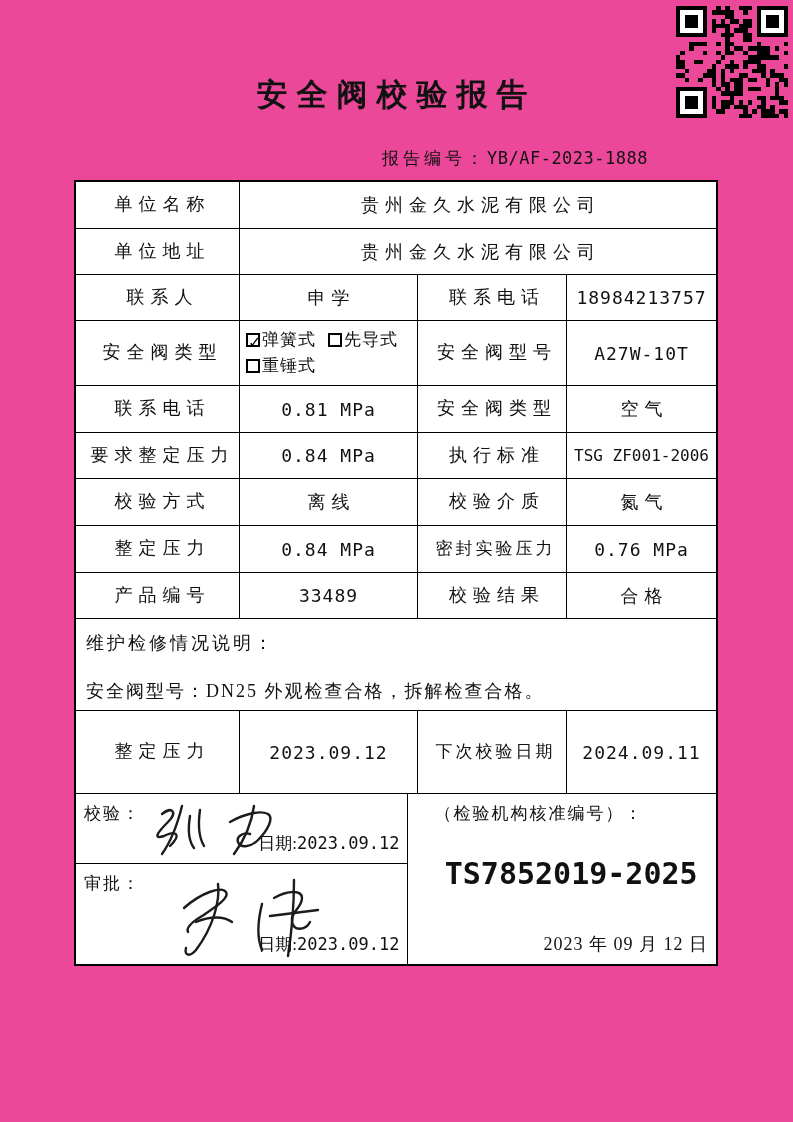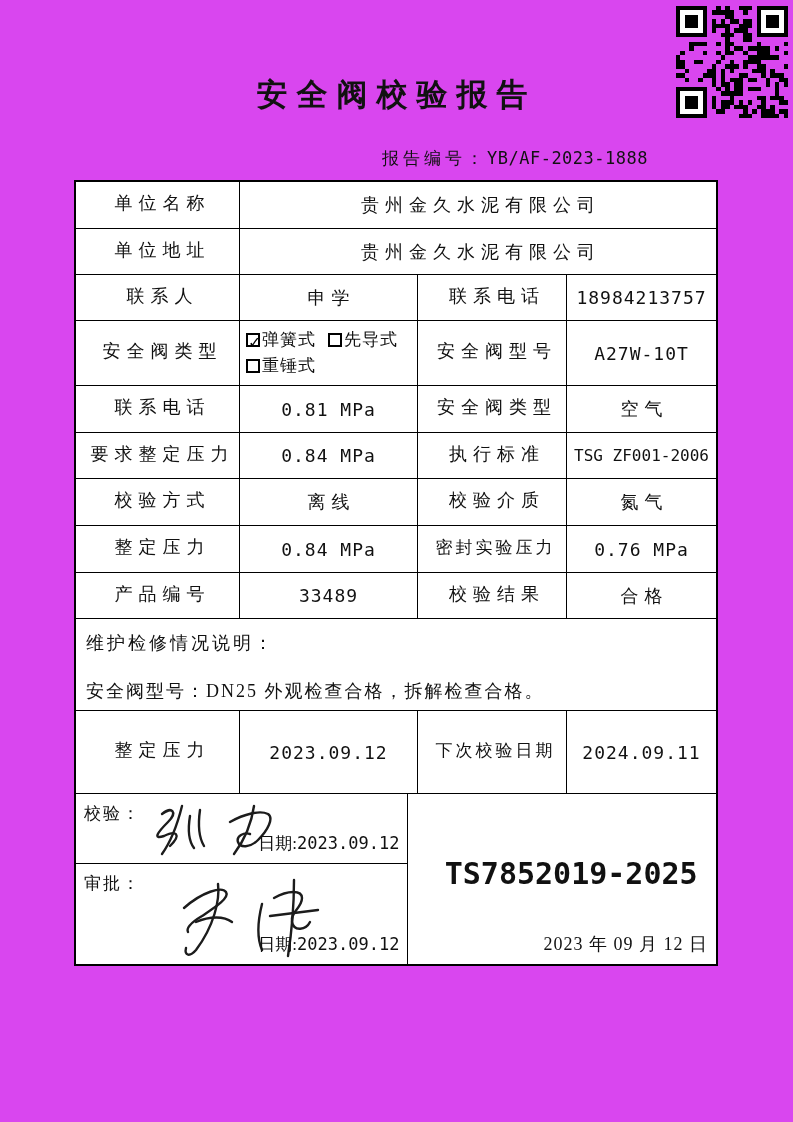--- a/index.html
+++ b/index.html
@@ -1,20 +1,20 @@
 <!DOCTYPE html>
 <html><head>
 <meta charset="utf-8">
 <style>
   * { margin:0; padding:0; box-sizing:border-box; }
   html,body { background:#888; }
   .page {
     position:relative;
     width:793px; height:1122px;
-    background:#d946ef;
+    background:#ec4899;
     margin:0 auto;
     color:#111;
     font-family:"Liberation Serif", serif;
     overflow:hidden;
   }
   
   .doc-title {
     position:absolute; top:74px; left:0; width:100%;
     text-align:center;
     font-size:31px; font-weight:bold;
@@ -48,21 +48,21 @@
     overflow:hidden;
     padding:2px 4px;
   }
   .cell:last-child { border-right:none; }
   .c1 { width:164px; } .c2 { width:178px; } .c3 { width:149px; } .c4 { width:149px; }
   .cspan { width:476px; }           
   .h46 { height:46px; } .h47 { height:47px; } .h65 { height:65px; }
   .h83 { height:83px; } .h92 { height:92px; }
   .label {
     font-size:18px; letter-spacing:6px; text-indent:6px;
-    font-family:Liberation Mono, monospace;
+    font-family:Liberation Sans, sans-serif;
     text-align:left; line-height:1.2;padding-left:8px;
   }
   .label.small { font-size:17px; letter-spacing:3px; text-indent:3px; }
   .val {
     font-size:18px;
     font-family:"DejaVu Sans Mono", monospace;
     letter-spacing:1px; text-align:center;
   }
   .val.cn { font-family:"Liberation Serif", serif; letter-spacing:6px; text-indent:6px; }
   
@@ -441,19 +441,20 @@
               <path d="M104,38 L152,32"></path>
               <path d="M128,2 C128,24 126,52 122,78"></path>
             </g>
           </svg>
           <span class="sig-date"><span>日期:</span><span class="dval">2023.09.12</span></span>
         </div>
 
       </div>
 
       <div class="sig-right">
+        <span class="org-label">（检验机构核准编号）：</span>
         <div class="org-code">TS7852019-2025</div>
         <span class="org-date">2023 年 09 月 12 日</span>
       </div>
     </div>
 
   </div>
 </div>
 
 </body></html>

